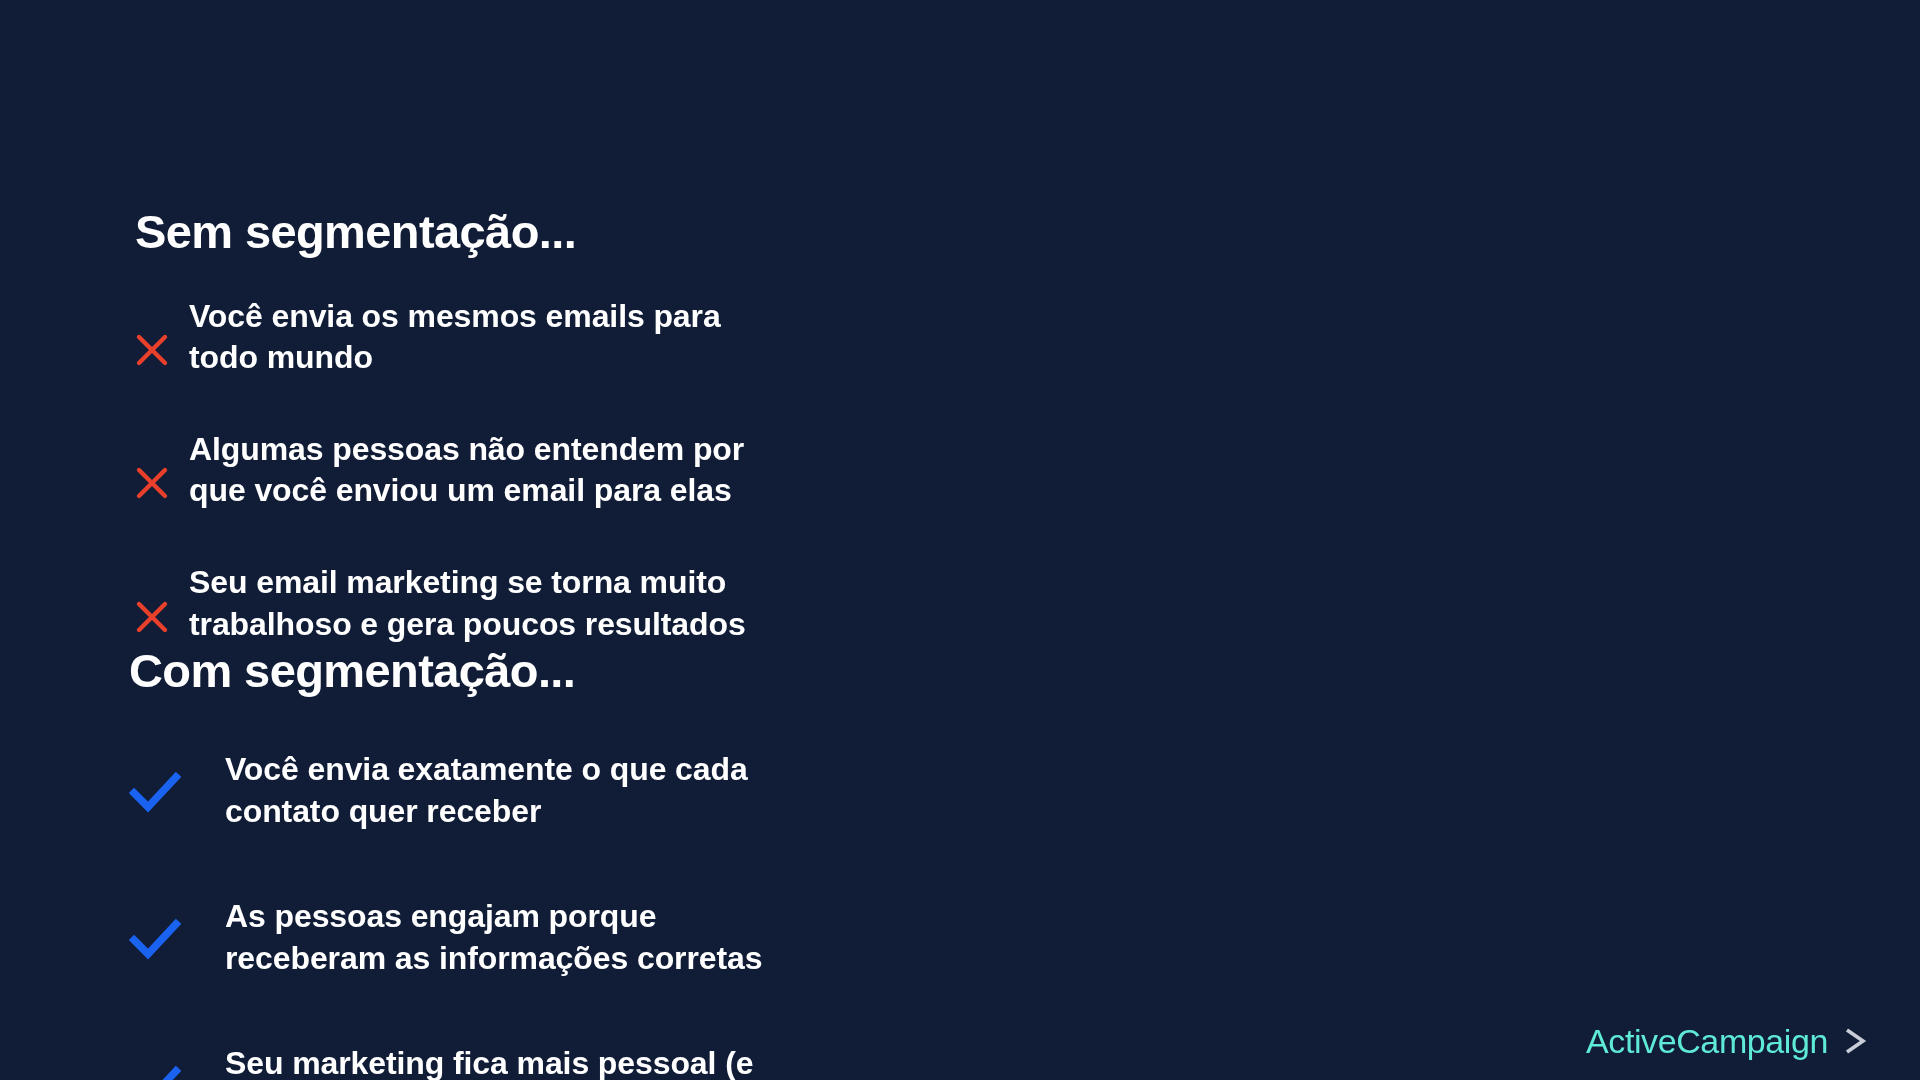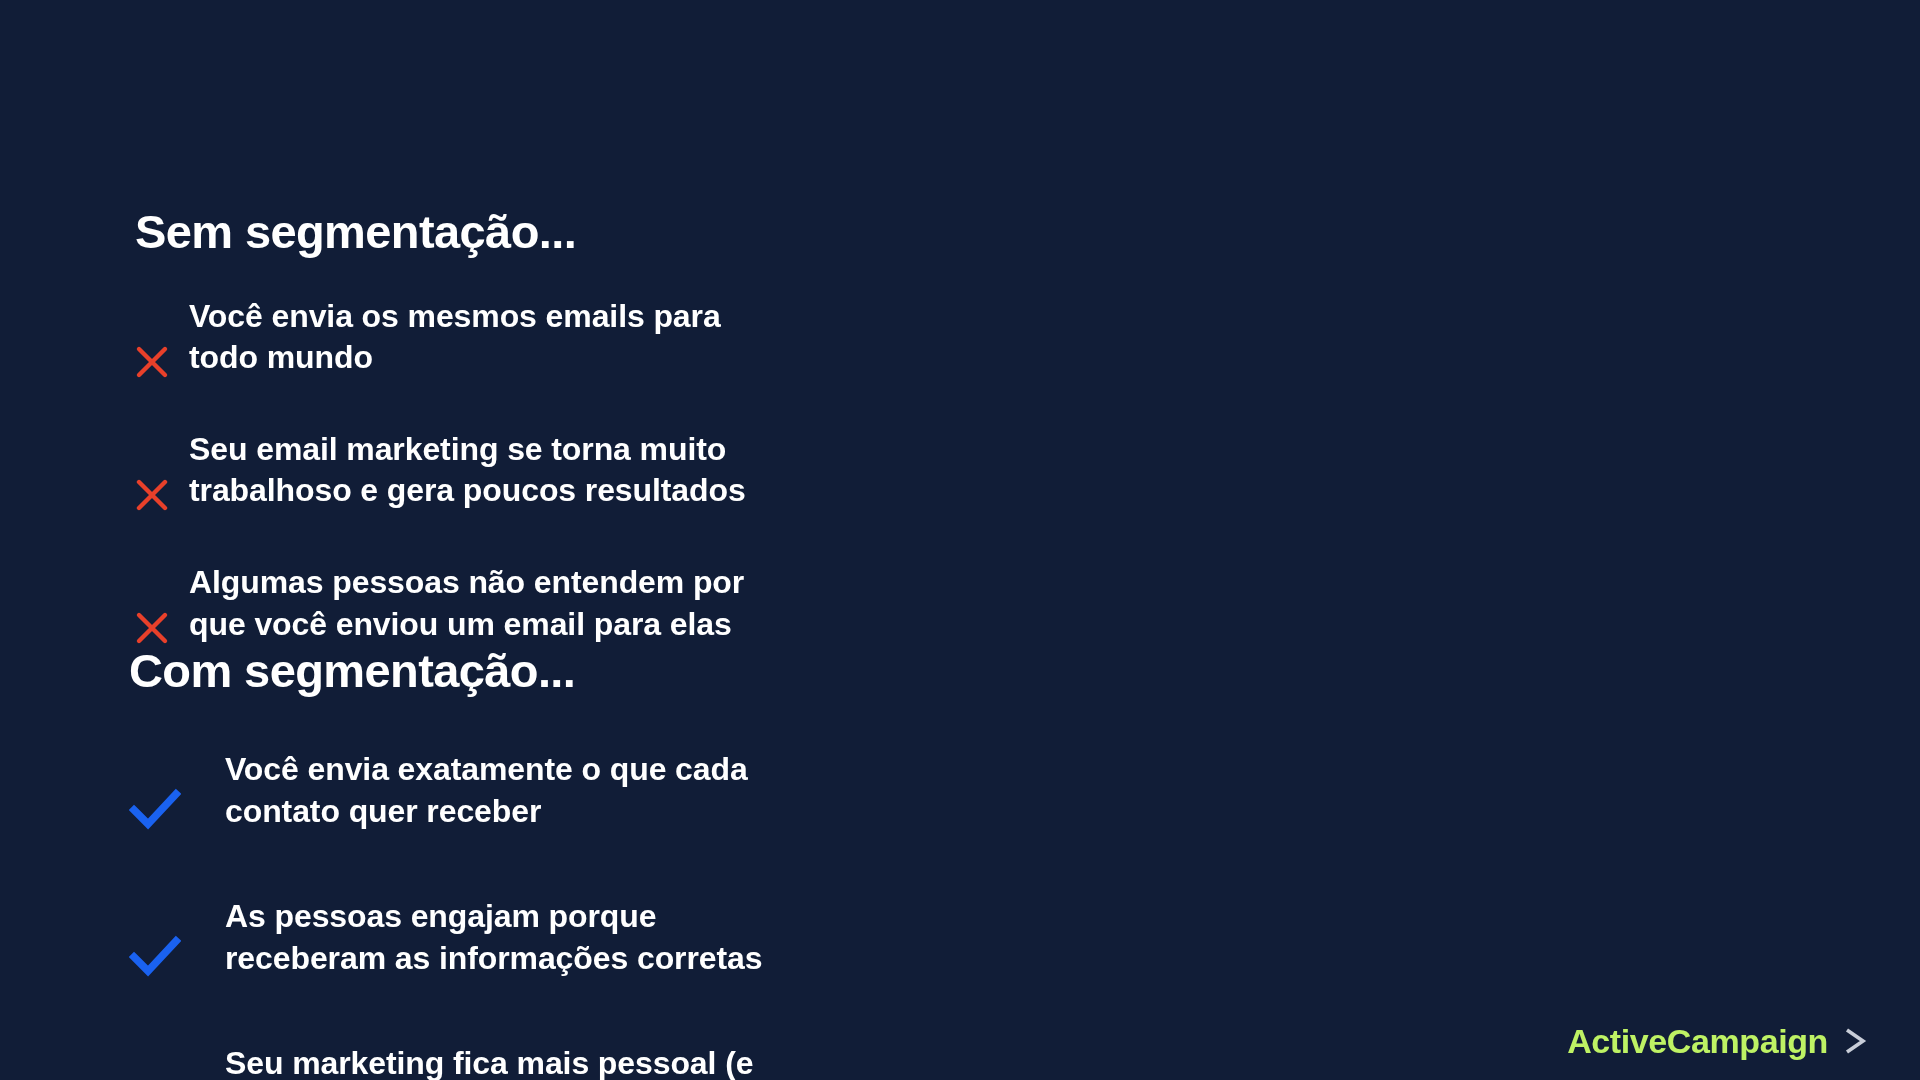--- a/index.html
+++ b/index.html
@@ -64,21 +64,21 @@
   
   .bullet-list {
     list-style: none;
     margin: 0;
     padding: 0;
   }
 
   .bullet-item {
     display: flex;
     flex-direction: row;
-    align-items: flex-end;
+    align-items: center;
     margin-bottom: 50px;
   }
   .bullet-item:last-child {
     margin-bottom: 0;
   }
 
   .bullet-icon {
     flex: 0 0 auto;
     width: 54px;
     display: flex;
@@ -119,23 +119,23 @@
     position: absolute;
     right: 46px;
     bottom: 22px;
     display: flex;
     flex-direction: row;
     align-items: center;
     gap: 12px;
   }
 
   .brand-name {
-    color: #bef264;
+    color: #5eead4;
     font-size: 34px;
-    font-weight: 700;
+    font-weight: 400;
     letter-spacing: -0.4px;
     line-height: 1;
   }
 
   .brand-mark {
     display: block;
     line-height: 0;
   }
 </style>
 </head>
@@ -159,32 +159,32 @@
           <span class="bullet-text">Você envia os mesmos emails para
 todo mundo</span>
         </li>
 
         <li class="bullet-item">
           <span class="bullet-icon cross">
             <svg width="34" height="34" viewBox="0 0 34 34" aria-hidden="true">
               <path d="M4 4 L30 30 M30 4 L4 30" stroke="#e8402a" stroke-width="4.4" stroke-linecap="round" fill="none"></path>
             </svg>
           </span>
-          <span class="bullet-text">Seu email marketing se torna muito
-trabalhoso e gera poucos resultados</span>
+          <span class="bullet-text">Algumas pessoas não entendem por
+que você enviou um email para elas</span>
         </li>
 
         <li class="bullet-item">
           <span class="bullet-icon cross">
             <svg width="34" height="34" viewBox="0 0 34 34" aria-hidden="true">
               <path d="M4 4 L30 30 M30 4 L4 30" stroke="#e8402a" stroke-width="4.4" stroke-linecap="round" fill="none"></path>
             </svg>
           </span>
-          <span class="bullet-text">Algumas pessoas não entendem por
-que você enviou um email para elas</span>
+          <span class="bullet-text">Seu email marketing se torna muito
+trabalhoso e gera poucos resultados</span>
         </li>
 
       </ul>
     </div>
 
     <div class="column right">
       <h2 class="col-heading">Com segmentação...</h2>
 
       <ul class="bullet-list">
 

